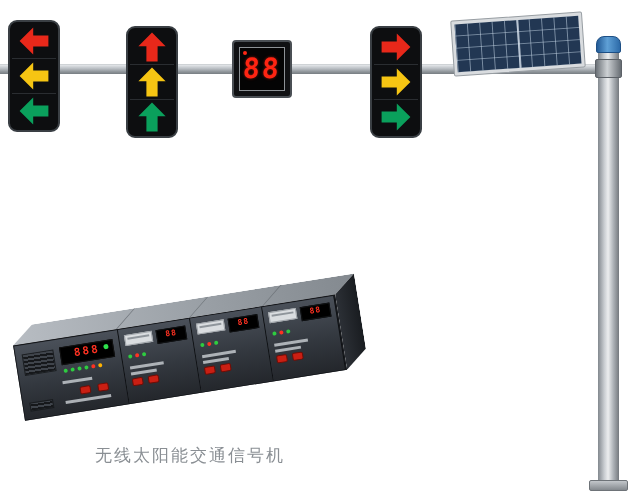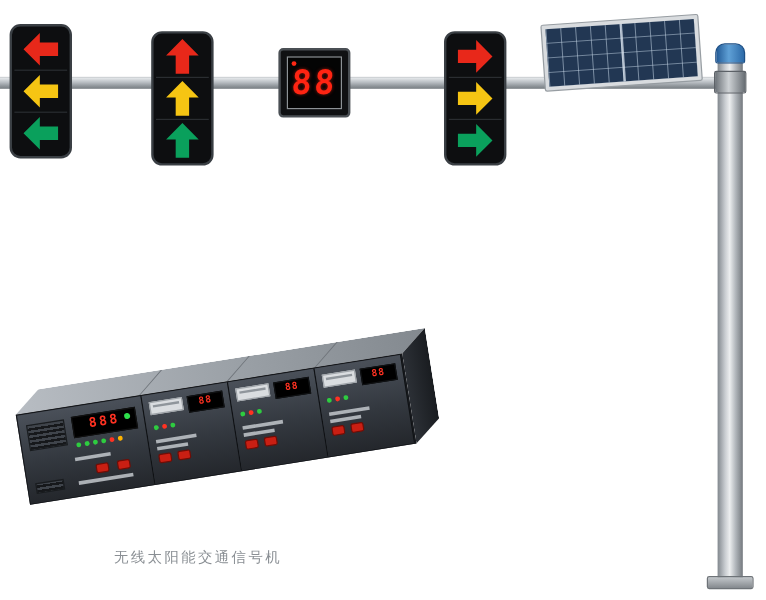--- a/index.html
+++ b/index.html
@@ -141,21 +141,21 @@
   .m-display{
     position:absolute;right:5px;top:6px;width:28px;height:12px;background:#000;
     border:1px solid #101214;color:#ff3222;text-align:center;line-height:11px;
     font:bold 8px "DejaVu Sans Mono",monospace;letter-spacing:1px;
   }
   .m-leds{left:6px;top:26px;}
   .m-btn1{left:6px;top:50px;} .m-btn2{left:22px;top:50px;}
 
   
   .caption{
-    position:absolute;left:95px;top:456px;color:#8a8f94;font-size:12px;letter-spacing:2px;
+    position:absolute;left:95px;top:444px;color:#8a8f94;font-size:17px;letter-spacing:2px;
   }
 </style>
 </head>
 <body>
 
 <div class="scene">
 
   <div class="pole-h"></div>
   <div class="pole-v"></div>
   <div class="pole-cap"></div>

